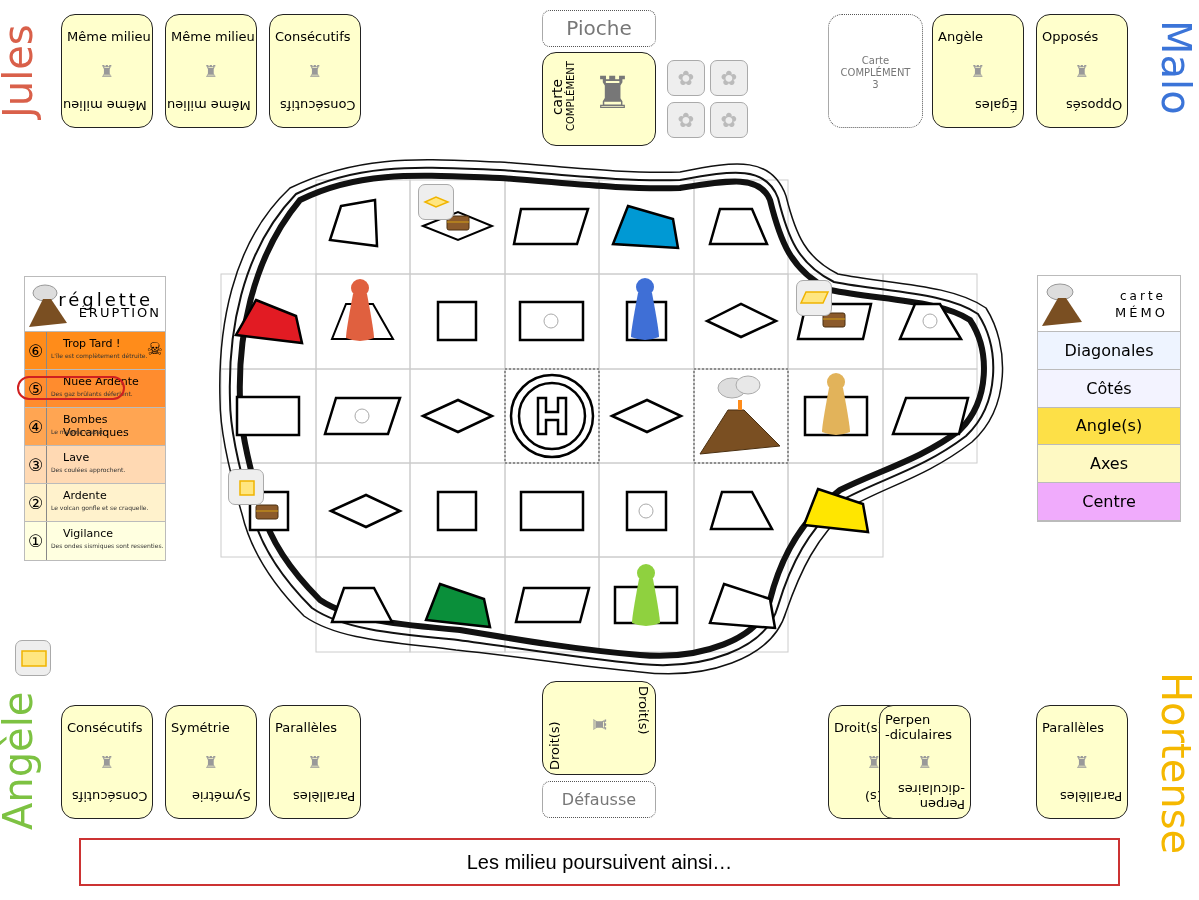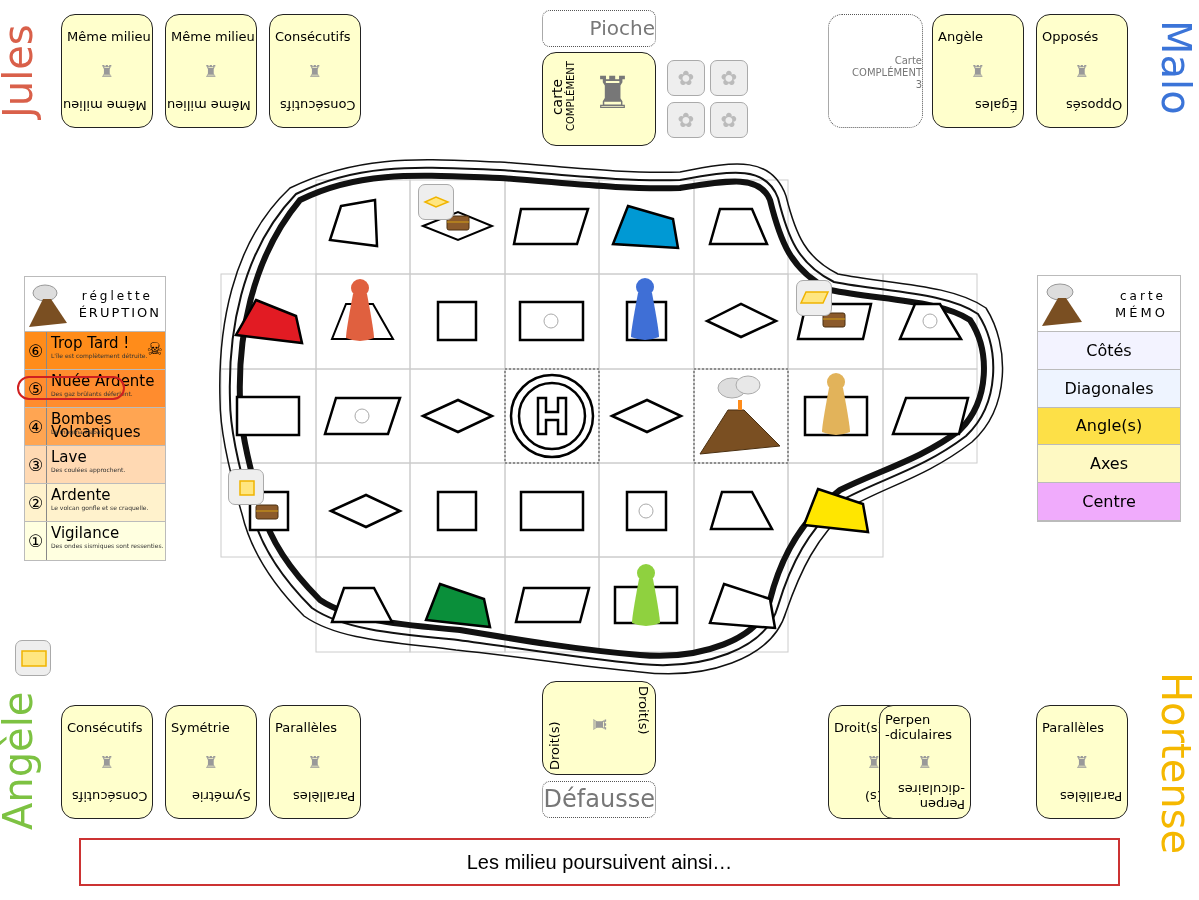--- a/index.html
+++ b/index.html
@@ -3,27 +3,27 @@
 <meta charset="utf-8">
 <style>
 *{box-sizing:border-box;margin:0;padding:0}
 body{width:1199px;height:900px;background:#fff;font-family:"DejaVu Sans","Liberation Sans",sans-serif;position:relative;overflow:hidden;color:#000}
 .abs{position:absolute}
 .pname{position:absolute;font-size:40px;white-space:nowrap;font-family:"DejaVu Sans",sans-serif;line-height:1}
 .card{position:absolute;width:92px;height:114px;background:#ffffcc;border:1.5px solid #222;border-radius:14px;overflow:hidden}
 .card .top{position:absolute;left:5px;top:14px;font-size:13px;line-height:15px}
 .card .bot{position:absolute;right:5px;bottom:14px;font-size:13px;line-height:15px;transform:rotate(180deg);text-align:left}
 .card .mid{position:absolute;left:50%;top:50%;transform:translate(-50%,-50%);color:#999;font-size:16px}
-.pile{position:absolute;border:1.5px dotted #555;border-radius:8px;color:#777;text-align:right}
+.pile{position:absolute;border:1.5px dotted #555;border-radius:8px;color:#777;text-align:center}
 .slot{position:absolute;width:42px;height:36px;background:#eee;border:1.5px solid #aaa;border-radius:7px;display:flex;align-items:center;justify-content:center;color:#bbb;font-size:20px}
 .reg{position:absolute;left:24px;top:276px;width:142px;border:1px solid #bbb;background:#fff}
 .reg .head{height:55px;position:relative;border-bottom:1px solid #bbb}
 .reg .row{height:38px;border-bottom:1px solid #bbb;position:relative}
 .reg .num{position:absolute;left:0;top:0;width:22px;height:100%;border-right:1px solid #888;display:flex;align-items:center;justify-content:center;font-size:17px}
-.reg .t{position:absolute;left:26px;top:5px;font-size:15px;line-height:13px}
+.reg .t{position:absolute;left:38px;top:5px;font-size:11px;line-height:13px}
 .reg .s{position:absolute;left:26px;top:20px;font-size:6px;color:#333}
 .memo{position:absolute;left:1037px;top:275px;width:144px;border:1px solid #bbb;background:#fff}
 .memo .head{height:56px;position:relative;border-bottom:1px solid #bbb}
 .memo .row{height:37.8px;border-bottom:1px solid #bbb;display:flex;align-items:center;justify-content:center;font-size:16px}
 .board{position:absolute;left:0;top:0}
 .msg{position:absolute;left:79px;top:838px;width:1041px;height:48px;border:2px solid #c33;display:flex;align-items:center;justify-content:center;font-size:20px;font-family:"Liberation Sans Narrow","Liberation Sans",sans-serif}
 .chip{position:absolute;width:36px;height:36px;background:#eee;border:1.5px solid #aaa;border-radius:7px}
 </style>
 </head>
 <body>
@@ -214,21 +214,21 @@
     <circle cx="18" cy="12" r="9" fill="#8fd13f"></circle>
     <path d="M11,18 Q4,55 4,62 Q18,68 32,62 Q32,55 25,18 Z" fill="#8fd13f"></path>
   </svg>
 
 <div class="reg">
   <div class="head">
     <svg class="abs" style="left:2px;top:4px" width="40" height="48">
         <ellipse cx="18" cy="12" rx="12" ry="8" fill="#ddd" stroke="#999"></ellipse>
         <polygon points="2,46 16,18 24,18 40,42" fill="#7a4f22"></polygon>
       </svg>
-    <div class="abs" style="right:12px;top:12px;font-size:12px;letter-spacing:3px">réglette</div>
+    <div class="abs" style="right:12px;top:12px;font-size:18px;letter-spacing:3px">réglette</div>
     <div class="abs" style="right:4px;top:28px;font-size:13px;letter-spacing:2px">ÉRUPTION</div>
   </div>
   <div class="row" style="background:#ff8c1a">
       <div class="num">⑥</div>
       <div class="t">Trop Tard !</div>
       <div class="s">L'île est complètement détruite.</div>
       <div class="abs" style="right:2px;top:6px;font-size:18px">☠</div>
     </div>
   <div class="row" style="background:#ff8c2e">
       <div class="num">⑤</div>
@@ -260,22 +260,22 @@
 
 <div class="memo">
   <div class="head">
     <svg class="abs" style="left:2px;top:4px" width="44" height="48">
         <ellipse cx="20" cy="12" rx="13" ry="8" fill="#ddd" stroke="#999"></ellipse>
         <polygon points="2,46 18,18 26,18 42,42" fill="#7a4f22"></polygon>
       </svg>
     <div class="abs" style="right:14px;top:13px;font-size:12px;letter-spacing:3px">carte</div>
     <div class="abs" style="right:12px;top:29px;font-size:13px;letter-spacing:3px">MÉMO</div>
   </div>
+  <div class="row" style="background:#eef4ff">Diagonales</div>
   <div class="row" style="background:#f3f3ff">Côtés</div>
-  <div class="row" style="background:#eef4ff">Diagonales</div>
   <div class="row" style="background:#fde047">Angle(s)</div>
   <div class="row" style="background:#fef9c3">Axes</div>
   <div class="row" style="background:#f0abfc">Centre</div>
 </div>
 
 <div class="card" style="left:61px;top:705px">
     <div class="top">Consécutifs</div>
     <div class="mid">♜</div>
     <div class="bot">Consécutifs</div>
   </div>
@@ -288,21 +288,21 @@
     <div class="top">Parallèles</div>
     <div class="mid">♜</div>
     <div class="bot">Parallèles</div>
   </div>
 
 <div class="card" style="left:542px;top:681px;width:114px;height:94px">
   <div style="position:absolute;left:4px;top:88px;transform-origin:0 0;transform:rotate(-90deg);font-size:13px">Droit(s)</div>
   <div style="position:absolute;left:48px;top:32px;color:#999;font-size:18px;transform:rotate(90deg)">♜</div>
   <div style="position:absolute;left:108px;top:4px;transform-origin:0 0;transform:rotate(90deg);font-size:13px">Droit(s)</div>
 </div>
-<div class="pile" style="left:542px;top:781px;width:114px;height:37px;font-size:24px;line-height:35px">Défausse</div>
+<div class="pile" style="left:542px;top:781px;width:114px;height:37px;font-size:16px;line-height:35px">Défausse</div>
 
 <div class="card" style="left:828px;top:705px">
     <div class="top">Droit(s)</div>
     <div class="mid">♜</div>
     <div class="bot">Droit(s)</div>
   </div>
 <div class="card" style="left:879px;top:705px">
     <div class="top" style="top:6px;white-space:pre-line">Perpen
 -diculaires</div>
     <div class="mid">♜</div>

